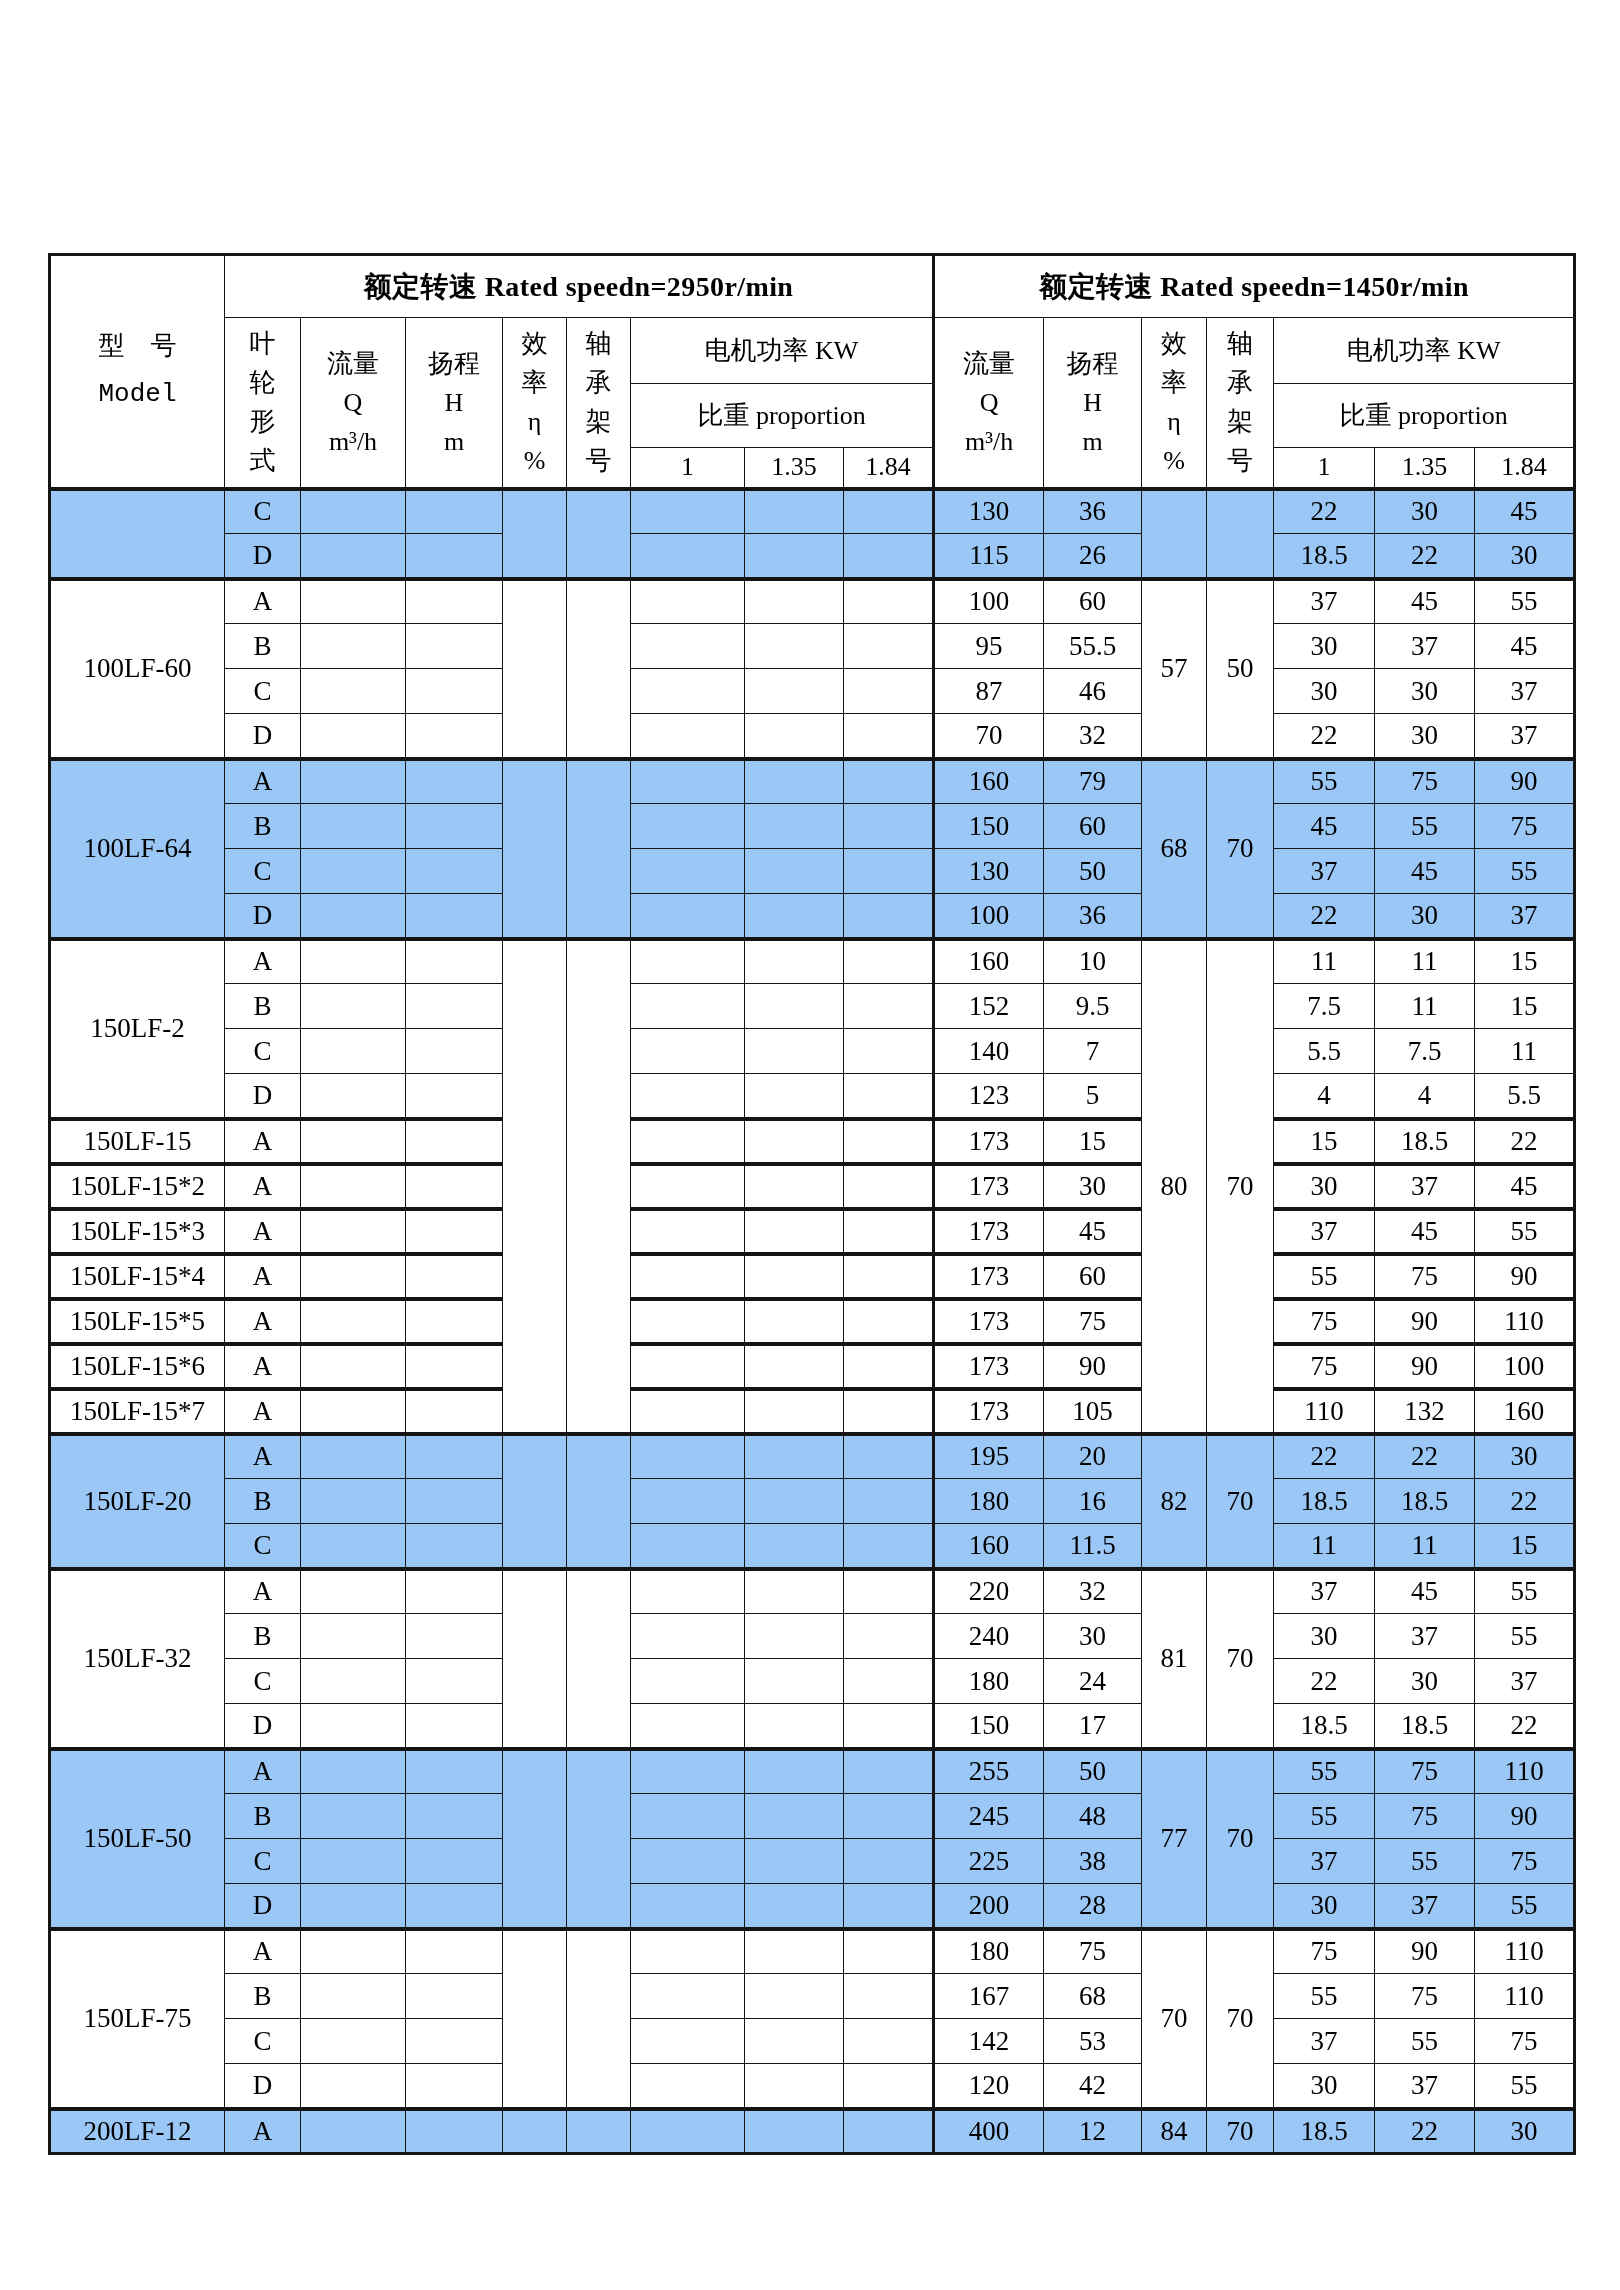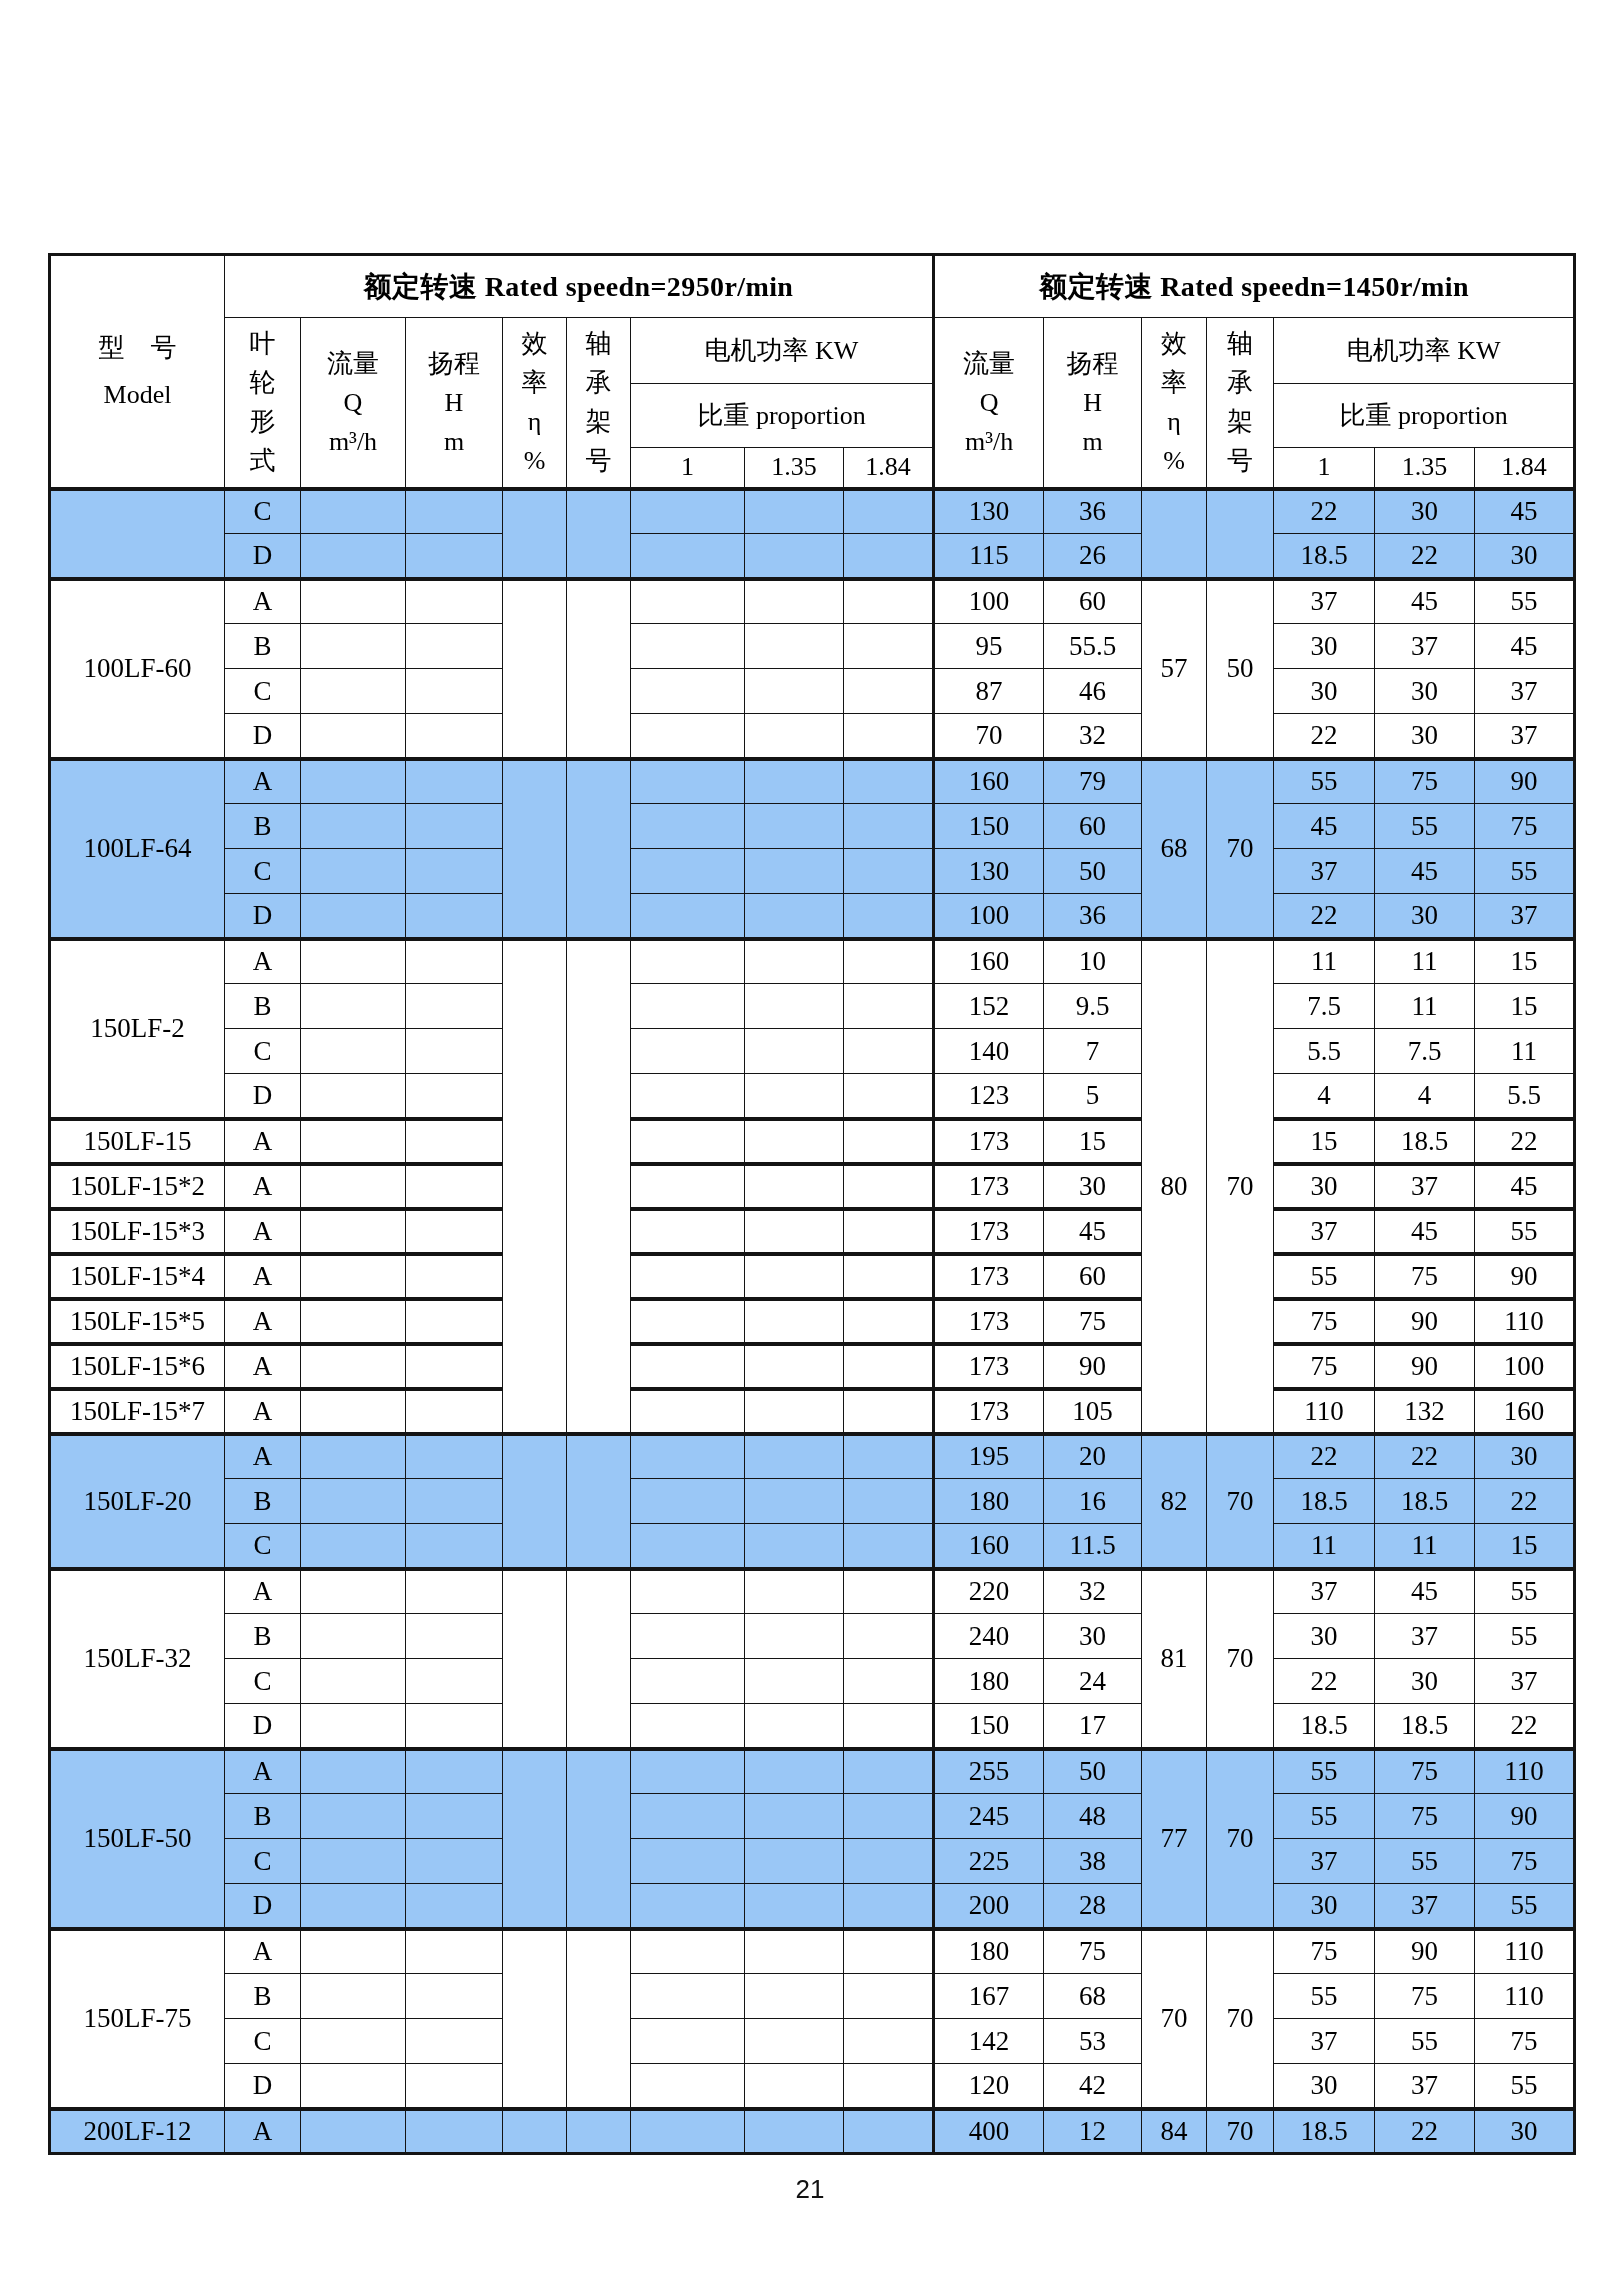--- a/index.html
+++ b/index.html
@@ -20,21 +20,21 @@
   }
   thead tr.trow{height:63px;}
   thead tr.hrow1{height:66px;}
   thead tr.hrow2{height:64px;}
   thead tr.hrow3{height:41px;}
   tbody tr{height:45px;}
   tbody td{font-size:27px;}
   th.title{font-size:28px;font-weight:bold;letter-spacing:0.4px;}
   th{font-size:26px;text-align:center;}
   th .ln{display:block;line-height:1.5;}
-  th.model-h .ln{line-height:1.6;}
+  th.model-h .ln{line-height:1.6;font-family:Liberation Mono, monospace;}
   th.model-h .ln + .ln{margin-top:5.4px;}
   .mp,.prop{font-size:26px;}
   .ratio{font-size:26px;}
   tr.hl td{background:#9AC7F6;}
   tbody tr.bstart td{border-top:4.5px solid #141414;}
   .thickL{border-left:3.6px solid #141414 !important;}
   td.model{font-size:27px;margin-top:29px;}
   .pagenum{
     position:absolute;left:0;right:0;top:2174px;text-align:center;
     font-size:26px;font-family:"Liberation Sans","DejaVu Sans",sans-serif;color:#111;
@@ -670,16 +670,15 @@
           <td>12</td>
           <td rowspan="1">84</td>
           <td rowspan="1">70</td>
           <td>18.5</td>
           <td>22</td>
           <td>30</td>
         </tr>
       </tbody>
   </table>
 
-  <div class="pagenum">21</div>
 
 </div>
 
 
 </body></html>

